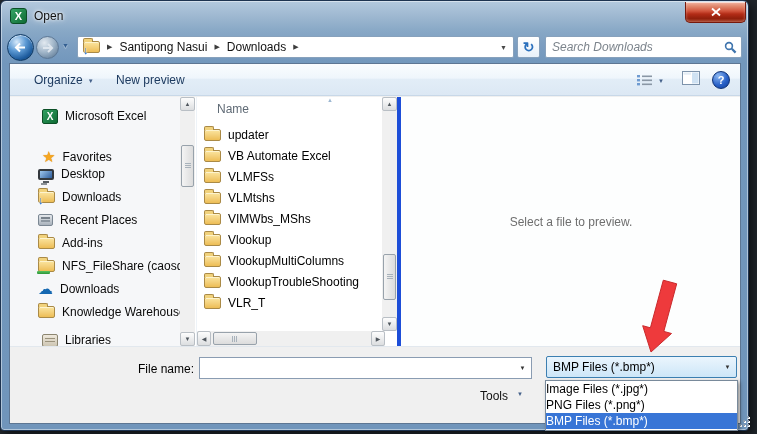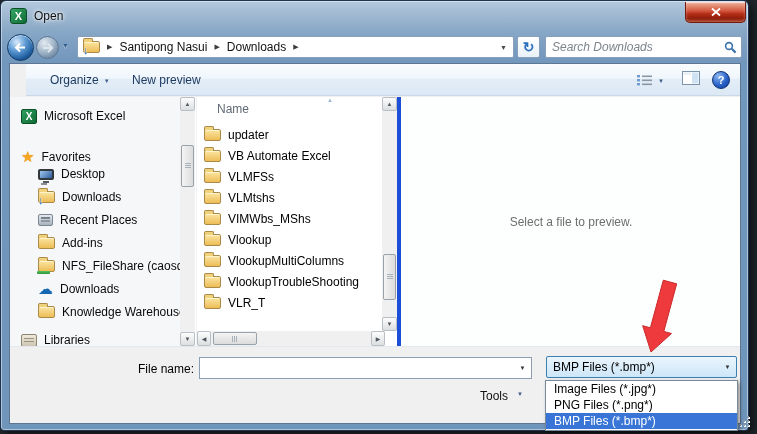--- a/index.html
+++ b/index.html
@@ -57,40 +57,40 @@
     font-size:12px; font-family:"Liberation Sans",sans-serif; background:transparent; }
   .searchbox input::placeholder { font-style:italic; color:#7c848c; }
   .search-ico { width:22px; display:flex; justify-content:center; }
 
   
   .client { position:absolute; left:8px; right:7px; top:62px; bottom:6px;
     background:#f0f0f0; border:1px solid #5d7693; }
 
   .toolbar { position:absolute; left:0; right:0; top:0; height:32px;
     background:linear-gradient(180deg,#fafcfe 0%,#eff6fc 45%,#e2edf7 50%,#dce8f4 100%);
-    border-bottom:1px solid #c8d8e8;margin-left:16px; }
+    border-bottom:1px solid #c8d8e8; }
   .tb-btn { position:absolute; top:0; height:100%; display:flex; align-items:center; gap:5px;
     font-size:12px; color:#1e3b60; padding:0 6px; cursor:pointer; }
   .tb-caret { font-size:6px; color:#45618a; margin-top:2px; }
   .tb-caret::before { content:"▼"; }
   .tb-right { position:absolute; right:10px; top:0; height:100%; display:flex; align-items:center; gap:12px; }
   .help-btn { width:18px; height:18px; border-radius:50%;
     background:radial-gradient(circle at 32% 25%, #8cb8f2 0%, #2b63c9 55%, #0e3d9a 100%);
     border:1px solid #0c2f74; color:#fff; font-size:11px; font-weight:bold;
     display:flex; align-items:center; justify-content:center; }
   .help-btn::before { content:"?"; }
 
   .content { position:absolute; left:0; right:0; top:33px; bottom:77px; background:#fff; }
 
   
   .sidebar { position:absolute; left:0; top:0; bottom:0; width:170px; background:#f6f7f9; overflow:hidden; }
   .side-row { position:absolute; left:0; width:100%; height:20px; display:flex; align-items:center;
     font-size:12px; color:#0a0a0a; white-space:nowrap; cursor:pointer; }
   .side-row .lbl { overflow:hidden; }
-  .ind0 { padding-left:11px;text-align:right; } .ind0 .lbl { margin-left:7px; }
+  .ind0 { padding-left:32px;text-align:right; } .ind0 .lbl { margin-left:7px; }
   .ind1 { padding-left:28px; } .ind1 .lbl { margin-left:7px; }
 
   
   .ico { flex:0 0 auto; }
   .star-ico { color:#f6a721; font-size:15px; line-height:12px; text-shadow:0 0 1px #c87e1c; }
   .star-ico::before { content:"★"; }
   .cloud-ico { color:#1568b1; font-size:15px; line-height:12px; }
   .cloud-ico::before { content:"☁"; }
   .folder-ico { position:relative; width:17px; height:12px;
     background:linear-gradient(180deg,#fbe59f 0%,#f3cf79 55%,#edbd55 100%);
@@ -175,21 +175,21 @@
   .ft-combo { position:absolute; left:536px; top:9px; width:191px; height:22px;
     background:linear-gradient(#ebf5fd,#cde6f8); border:1px solid #3c7fb1; border-radius:2px;
     display:flex; align-items:center; font-size:12px; color:#000; cursor:pointer; }
   .ft-combo .sel-text { flex:1; padding-left:6px; white-space:nowrap; overflow:hidden; }
   .tools-btn { position:absolute; left:470px; top:42px; height:20px; display:flex; align-items:flex-start; gap:9px;
     font-size:12px; color:#111; cursor:pointer; }
 
   
   .type-dropdown { position:absolute; left:544px; top:379px; width:193px; height:51px;
     background:#fff; border:1px solid #798a9b; box-shadow:2px 2px 4px rgba(0,0,0,.4); z-index:50; }
-  .dd-item { height:16px; line-height:16px; padding-left:8px; font-size:12px; color:#000;
+  .dd-item { height:16px; line-height:16px; padding-left:0; font-size:12px; color:#000;
     white-space:nowrap; overflow:hidden; cursor:pointer; }
   .dd-item.selected { background:#3875d6; color:#fff; }
 
   
   .grip { position:absolute; left:736px; top:413px; width:12px; height:12px; z-index:5; }
   .grip i { position:absolute; width:2px; height:2px; background:#8d9db0; box-shadow:1px 1px 0 #fff; }
   .grip i:nth-child(1){ right:0; bottom:8px; } .grip i:nth-child(2){ right:4px; bottom:4px; }
   .grip i:nth-child(3){ right:0; bottom:4px; } .grip i:nth-child(4){ right:8px; bottom:0; }
   .grip i:nth-child(5){ right:4px; bottom:0; } .grip i:nth-child(6){ right:0; bottom:0; }
 

